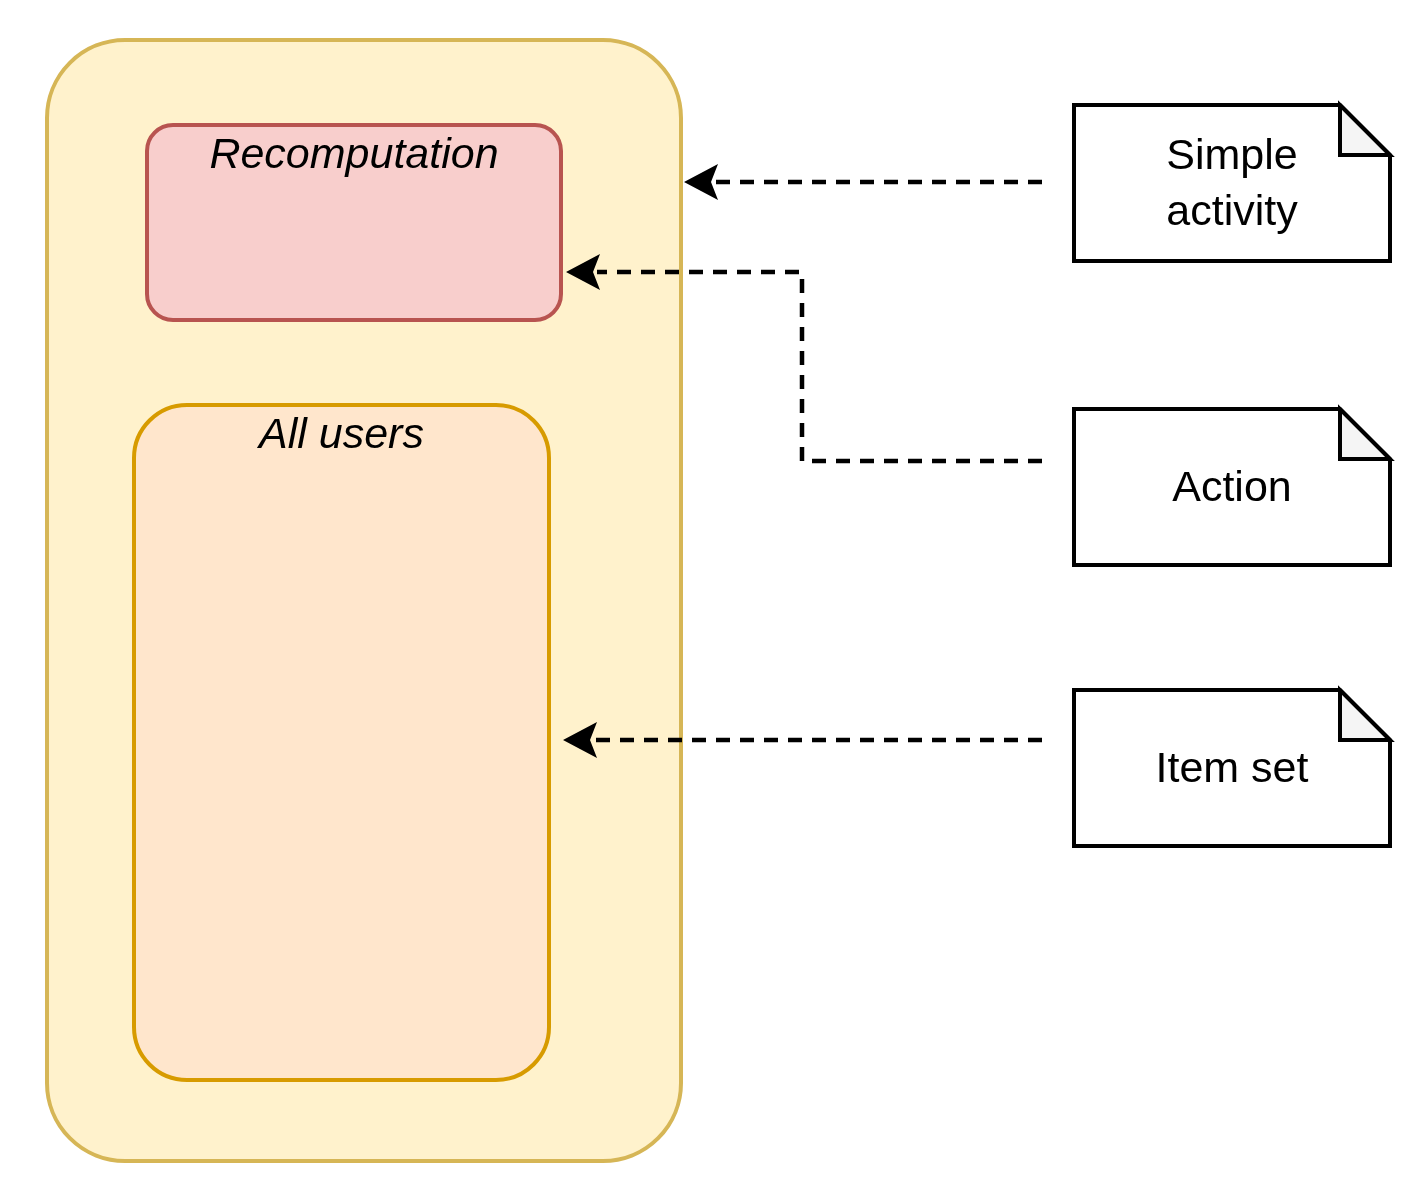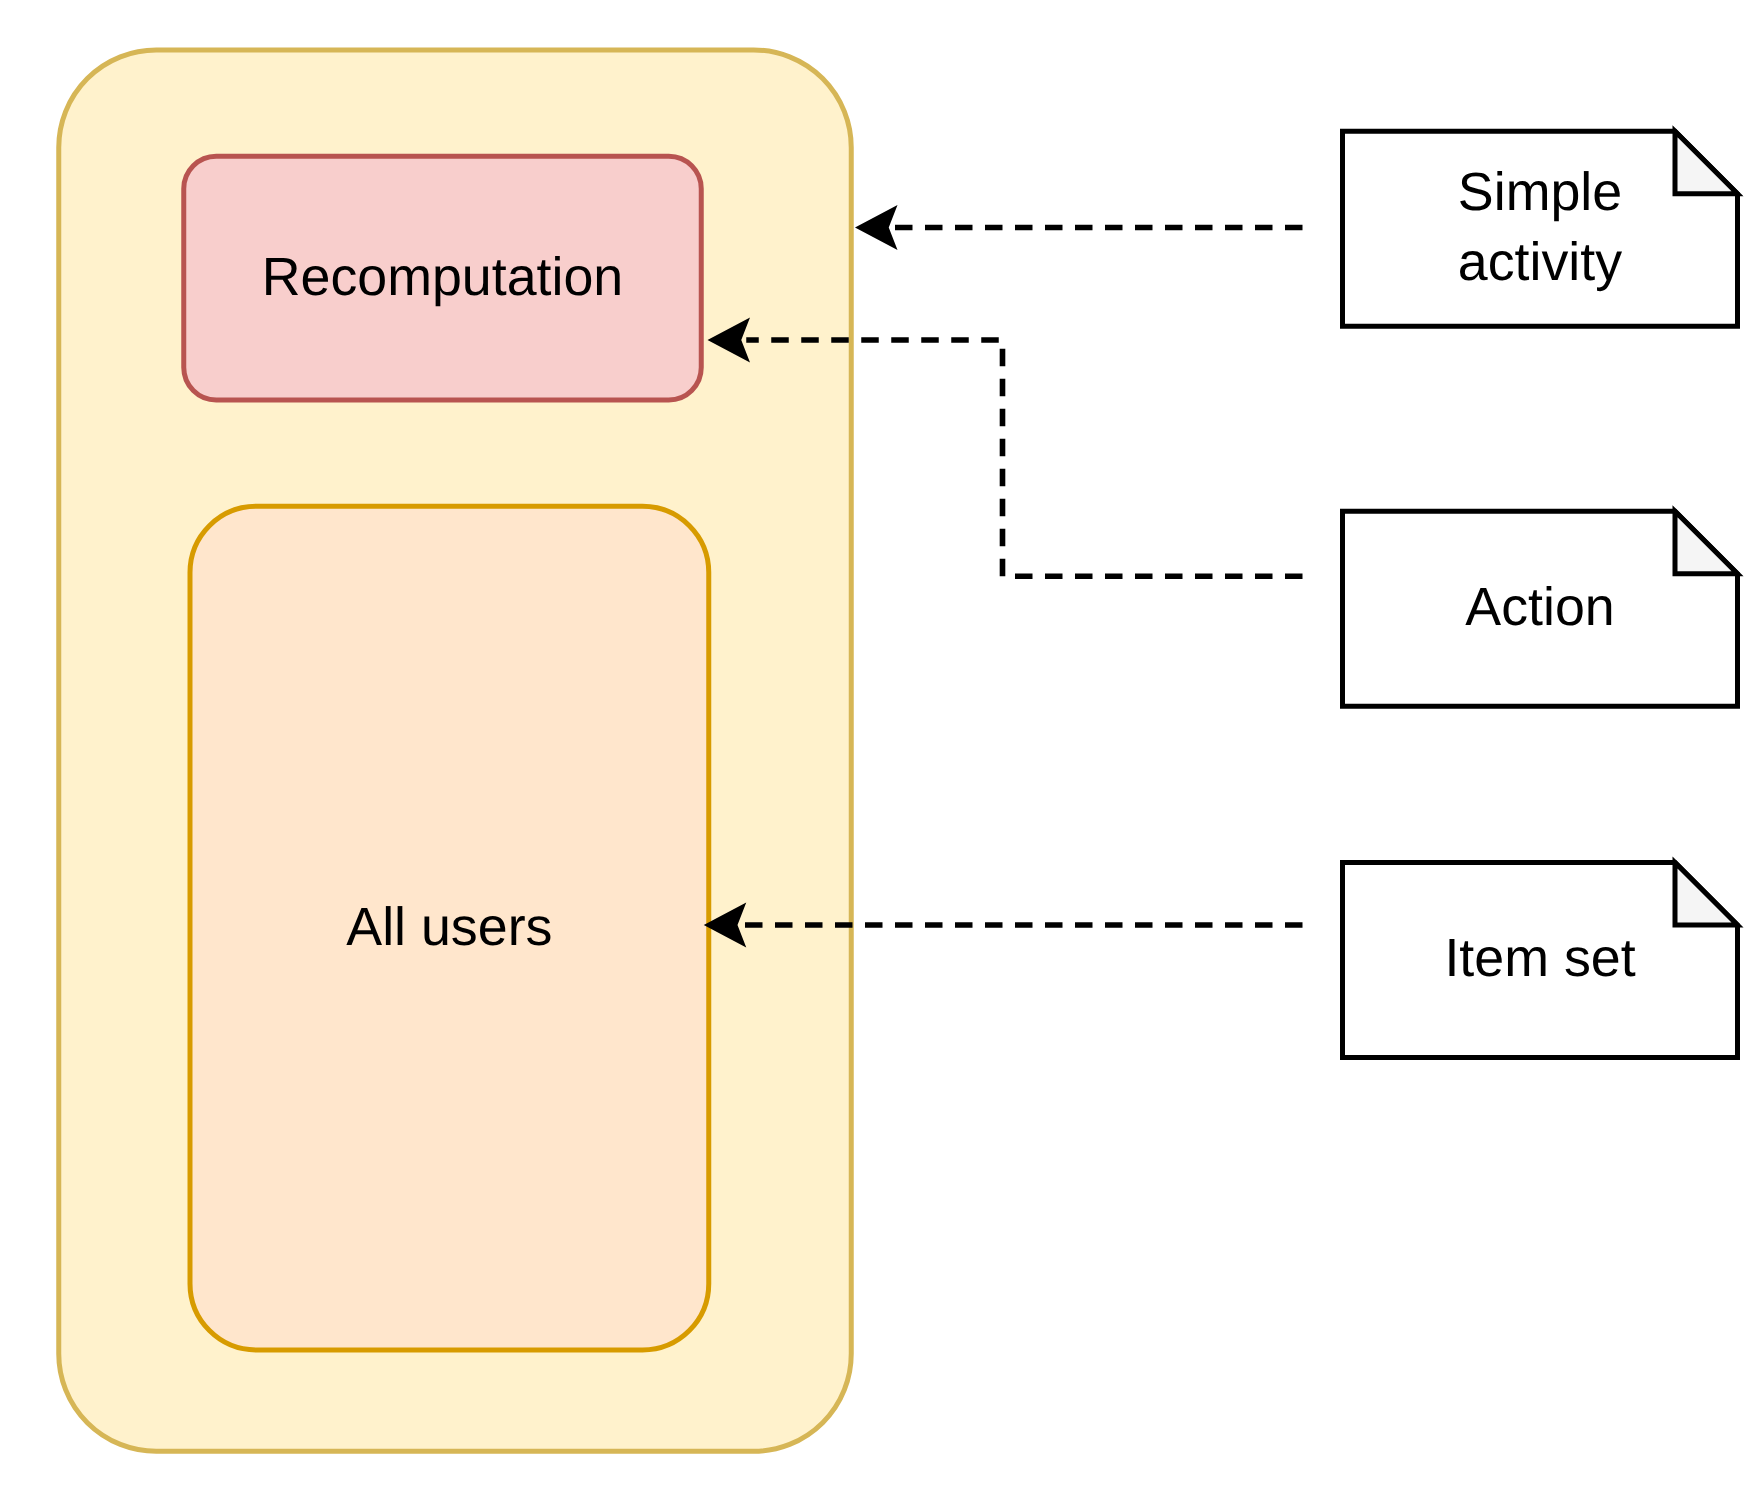--- a/index.html
+++ b/index.html
@@ -13,44 +13,44 @@
     width: 1404px;
     height: 1204px;
     background: #ffffff;
     overflow: hidden;
     color: #000000;
   }
   .shape {
     position: absolute;
     box-sizing: border-box;
     display: flex;
-    align-items: center;
     justify-content: center;
     text-align: center;
+    font-style: italic;
   }
   .group-container {
     left: 45px;
     top: 38px;
     width: 638px;
     height: 1125px;
     background: #FFF2CC;
     border: 4px solid #D6B656;
     border-radius: 80px;
   }
   .recomputation-box {
     left: 145px;
     top: 123px;
     width: 418px;
     height: 199px;
     background: #F8CECC;
     border: 4px solid #B85450;
     border-radius: 28px;
   }
   .all-users-box {
-    left: 150px;
+    left: 132px;
     top: 403px;
     width: 419px;
     height: 679px;
     background: #FFE6CC;
     border: 4px solid #D79B00;
     border-radius: 55px;
   }
   .node-label {
     font-size: 43px;
     line-height: 1.25;

